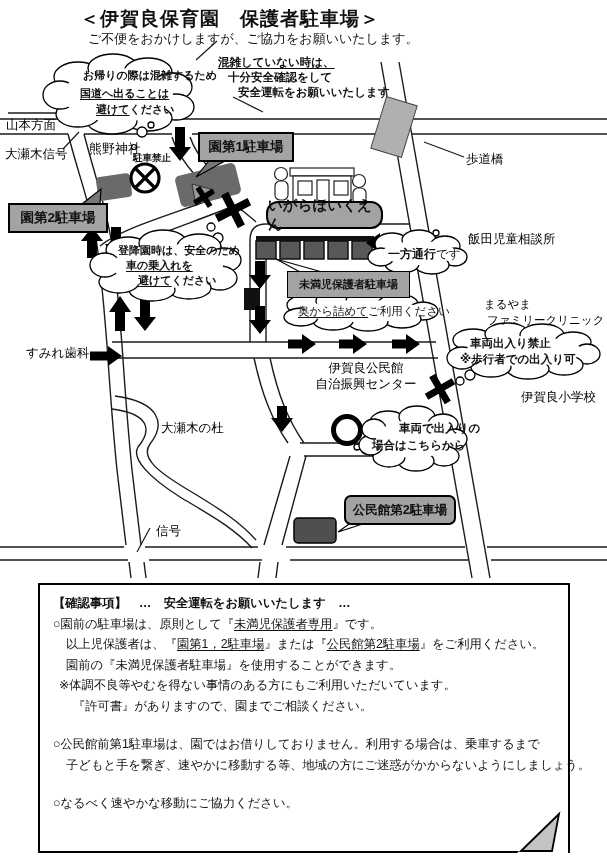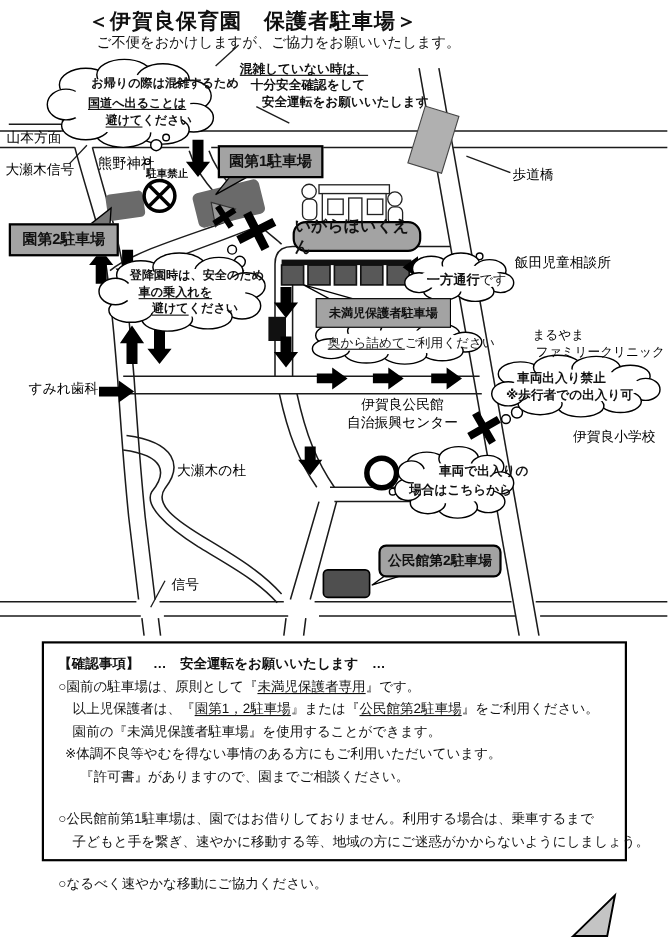--- a/index.html
+++ b/index.html
@@ -7,21 +7,21 @@
          font-family:"Liberation Sans","DejaVu Sans",sans-serif;color:#111;}
   .abs{position:absolute;white-space:nowrap;}
   .b{font-weight:bold;}
   .u{text-decoration:underline;text-underline-offset:2px;}
   .maplabel{font-size:12.5px;color:#000000;}
   .cloudtxt{font-size:11px;font-weight:bold;color:#111;}
   .lblbox{position:absolute;background:#a3a3a3;border:2px solid #000;font-weight:bold;
           display:flex;align-items:center;justify-content:center;font-size:13.5px;}
   svg{position:absolute;left:0;top:0;}
   
-  .notice{position:absolute;left:38px;top:583px;width:532px;height:200px;
+  .notice{position:absolute;left:38px;top:583px;width:532px;height:270px;
           border:2px solid #000;box-sizing:border-box;padding:8px 12px 0 13px;
           font-size:12.3px;line-height:20.5px;background:#fff;}
   .nl{white-space:nowrap;}
   .ind1{padding-left:13px;}
   .ind15{padding-left:20px;}
   .indh{padding-left:6px;}
   .sp{margin-top:18px;}
   .attn{display:inline-block;border:1.5px solid #000;padding:0 3px;margin-right:5px;line-height:17px;}
   .head{font-weight:bold;}
 </style>

